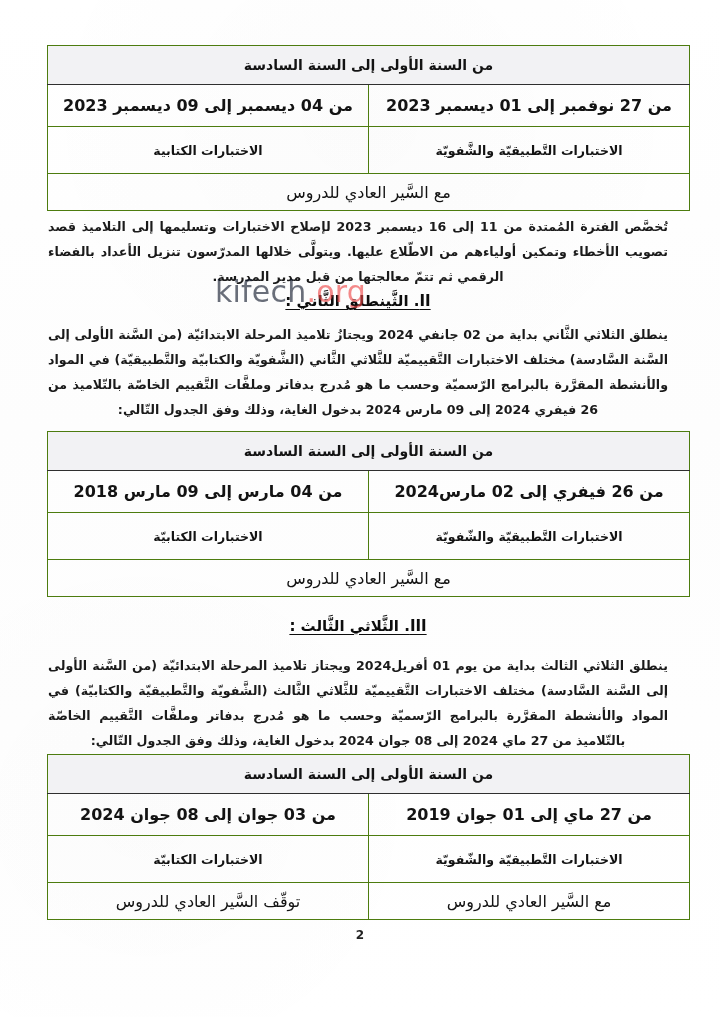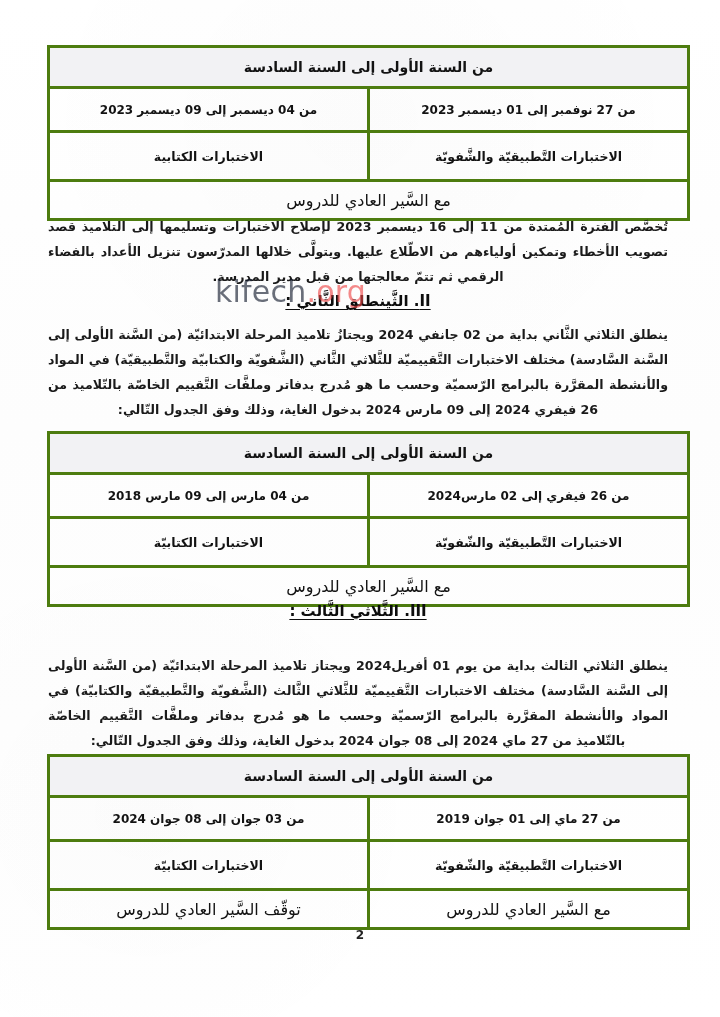--- a/index.html
+++ b/index.html
@@ -37,38 +37,38 @@
   
   .sched-table {
     position: absolute;
     border-collapse: collapse;
     table-layout: fixed;
     width: 643px;
     right: 30px;
     background: transparent;
   }
   .sched-table td {
-    border: 3px solid #4d7c0f;
+    border: 1px solid #4d7c0f;
     text-align: center;
     vertical-align: middle;
     font-size: 12.5px;
     font-weight: 700;
     color: #131313;
     padding: 4px 6px;
     letter-spacing: 0.1px;
   }
   .sched-table td.head-cell {
     background: #f2f2f4;
     font-size: 14px;
     font-weight: 700;
     letter-spacing: 0.4px;
     border-bottom: 1px solid #2f2f2f;
     height: 30px;
   }
-  .sched-table td.row-date { height: 33px; font-size: 12px; }
+  .sched-table td.row-date { height: 33px; font-size: 16px; }
   .sched-table td.row-kind { height: 38px; font-size: 12.5px; text-align: center; }
   .sched-table td.row-note { height: 28px; font-size: 16px; font-weight: 400; }
 
   
   .para {
     position: absolute;
     right: 52px;
     width: 620px;
     text-align: justify;
     text-align-last: center;
@@ -180,21 +180,21 @@
           <td class="row-kind">الاختبارات التَّطبيقيّة والشّفويّة</td>
           <td class="row-kind">الاختبارات الكتابيّة</td>
         </tr>
         <tr>
           <td class="row-note" colspan="2">مع السَّير العادي للدروس</td>
         </tr>
       </tbody>
     </table>
 
 
-    <div class="heading" style="top:602px;">
+    <div class="heading" style="top:617px;">
       <span class="u">III. الثَّلاثي الثَّالث :</span>
     </div>
 
     <p class="para" style="top:653px; margin:0;">ينطلق الثلاثي الثالث بداية من يوم 01 أفريل2024 ويجتاز تلاميذ المرحلة الابتدائيّة (من السَّنة الأولى إلى السَّنة السَّادسة) مختلف الاختبارات التَّقييميّة للثَّلاثي الثَّالث (الشَّفويّة والتَّطبيقيّة والكتابيّة) في المواد والأنشطة المقرَّرة بالبرامج الرّسميّة وحسب ما هو مُدرج بدفاتر وملفَّات التَّقييم الخاصّة بالتّلاميذ من 27 ماي 2024 إلى 08 جوان 2024 بدخول الغاية، وذلك وفق الجدول التّالي:</p>
 
     <table class="sched-table" style="top:754px;">
       <tbody>
         <tr>
           <td class="head-cell" colspan="2">من السنة الأولى  إلى السنة السادسة</td>
         </tr>

